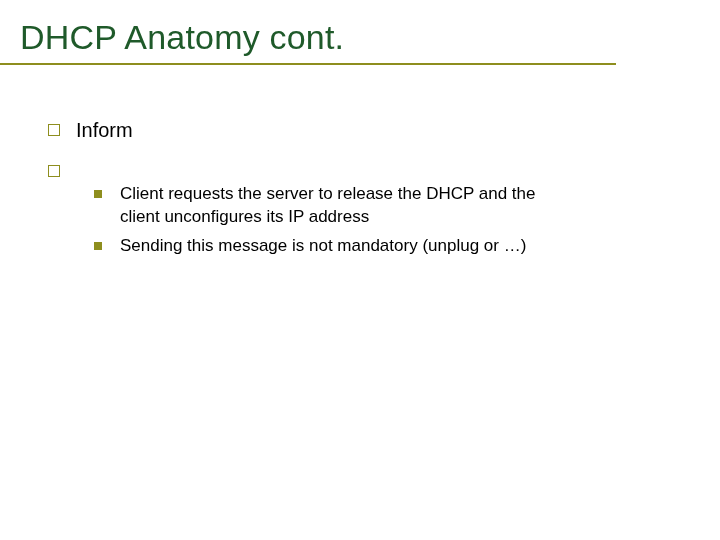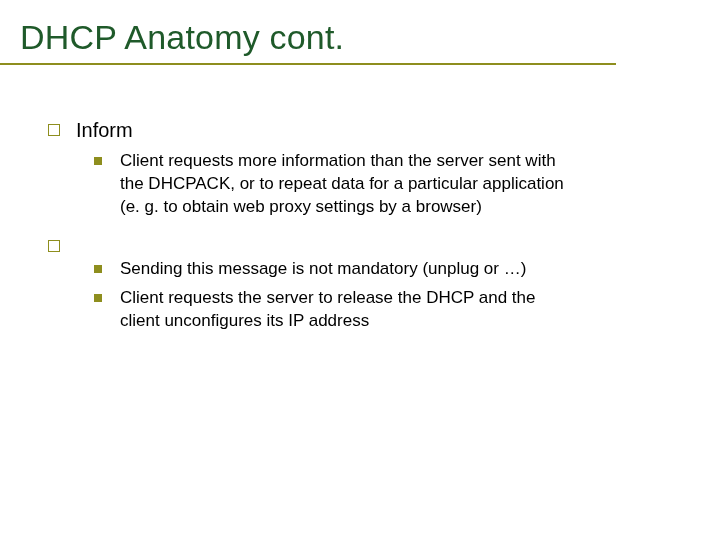--- a/index.html
+++ b/index.html
@@ -71,31 +71,27 @@
   <div class="title-wrap">
     <div class="title">DHCP Anatomy cont.</div>
   </div>
 
   <div class="body">
 
     <div class="l1">
       <div class="bullet"></div>
       <div class="text">Inform</div>
     </div>
-    <div class="l2">
-      <div class="bullet"></div>
-      <div class="text">Client requests more information than the server sent with the DHCPACK, or to repeat data for a particular application (e. g. to obtain web proxy settings by a browser)</div>
-    </div>
 
     <div class="l1">
       <div class="bullet"></div>
     </div>
     <div class="l2">
       <div class="bullet"></div>
-      <div class="text">Sending this message is not mandatory (unplug or …)</div>
+      <div class="text">Client requests the server to release the DHCP and the client unconfigures its IP address</div>
     </div>
     <div class="l2">
       <div class="bullet"></div>
-      <div class="text">Client requests the server to release the DHCP and the client unconfigures its IP address</div>
+      <div class="text">Sending this message is not mandatory (unplug or …)</div>
     </div>
 
   </div>
 </div>
 
 </body></html>

